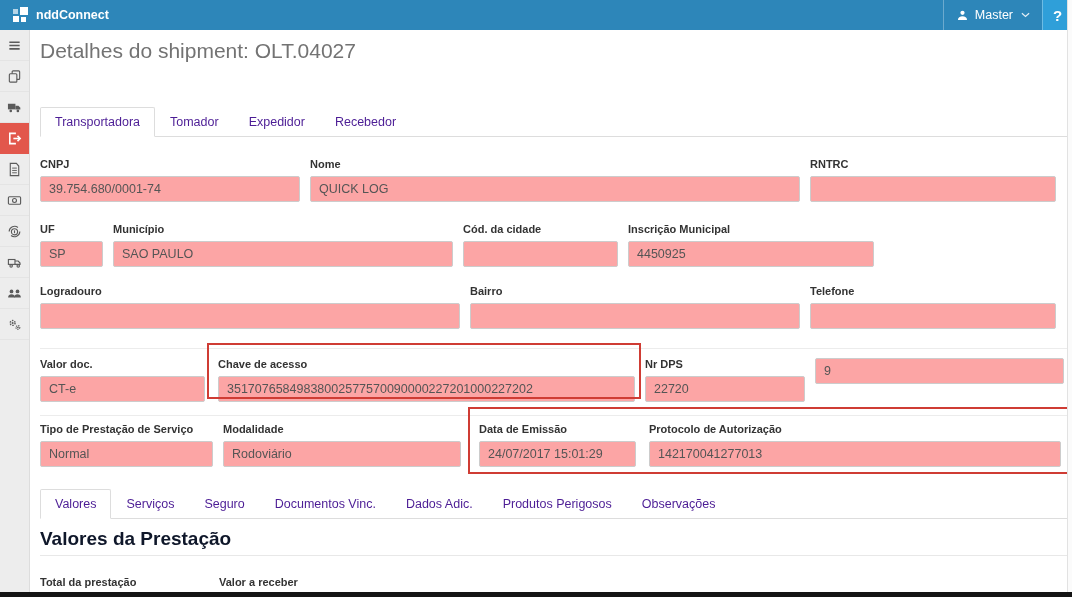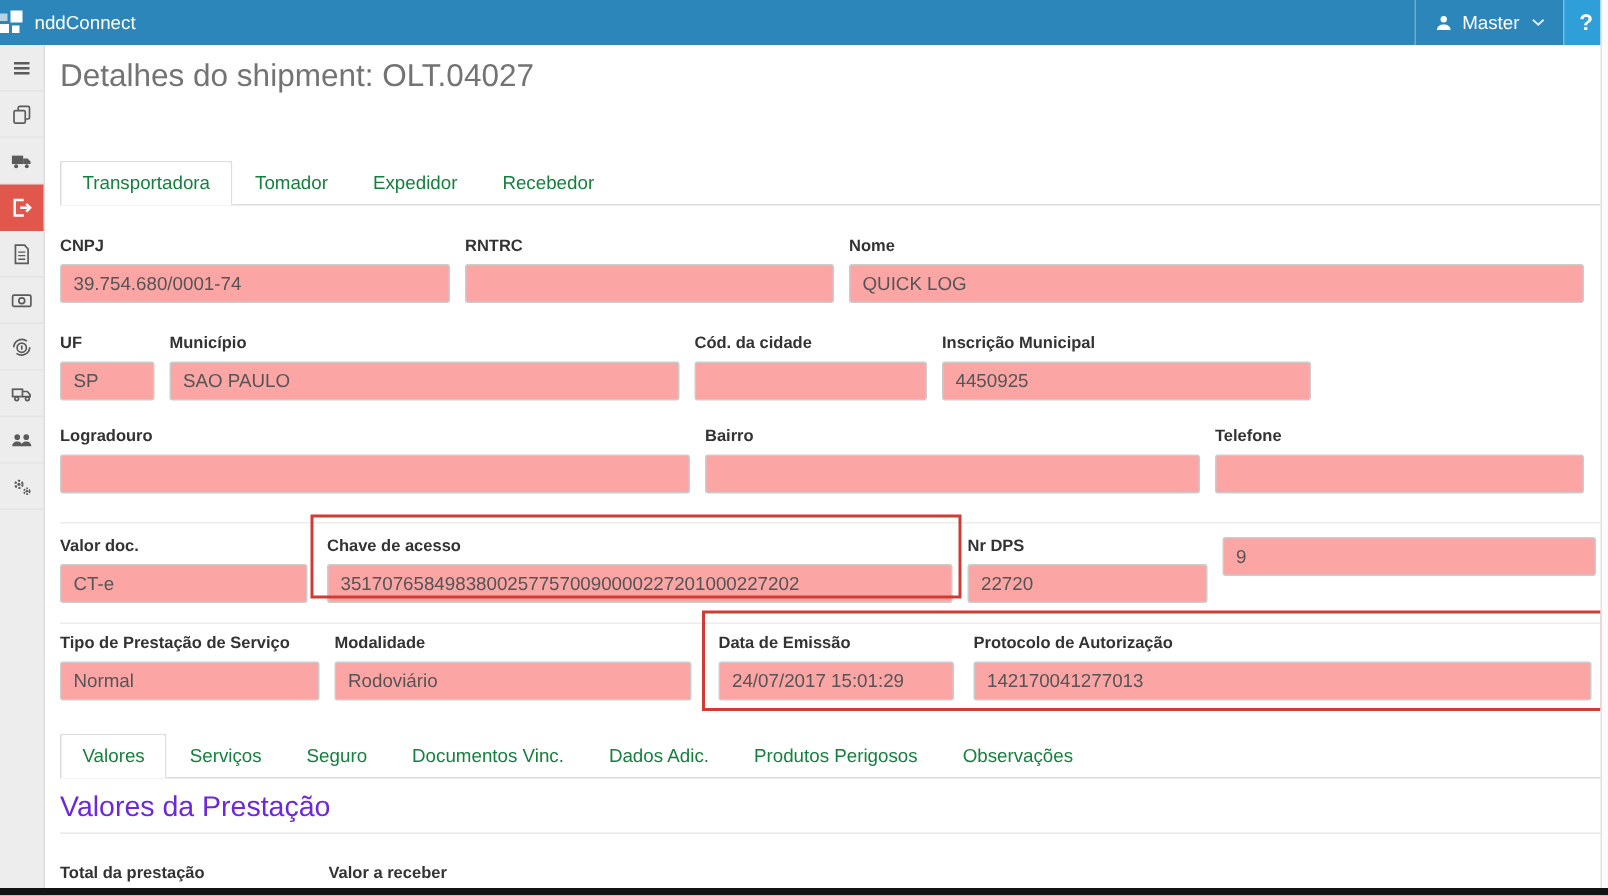--- a/index.html
+++ b/index.html
@@ -4,21 +4,21 @@
 <style>
   * { box-sizing: border-box; }
   html,body { margin:0; padding:0; }
   body {
     width:1072px; height:597px; overflow:hidden; position:relative;
     font-family:"Liberation Sans", sans-serif; background:#fff; color:#333;
   }
   
   .header { position:absolute; top:0; left:0; right:0; height:30px; background:#2d86b9; color:#fff;
             display:flex; align-items:center; z-index:8; }
-  .brand { display:flex; align-items:center; gap:6px; padding-left:0; font-weight:normal; font-size:12.5px; }
+  .brand { display:flex; align-items:center; gap:6px; padding-left:13px; font-weight:bold; font-size:12.5px; }
   .logo { width:17px; height:17px; position:relative; flex:0 0 auto; }
   .logo i { position:absolute; background:#fff; display:block; }
   .logo .s1 { left:0; top:2px; width:5px; height:5px; background:rgba(255,255,255,.65); }
   .logo .s2 { left:7px; top:0; width:8px; height:8px; }
   .logo .s3 { left:0; top:9px; width:6px; height:6px; }
   .logo .s4 { left:8px; top:10px; width:5px; height:5px; }
   .header-right { margin-left:auto; display:flex; height:100%; }
   .user-btn { display:flex; align-items:center; gap:6px; padding:0 12px; font-size:12.5px; cursor:pointer;
               border-left:1px solid rgba(255,255,255,.3);justify-content:flex-end; }
   .help-btn { width:30px; height:100%; background:#2f9fd9; display:flex; align-items:center; justify-content:center;
@@ -33,41 +33,41 @@
   .side-item { height:31px; display:flex; align-items:center; justify-content:center; color:#5b5b5b;
                border-bottom:1px solid #e4e4e4; cursor:pointer; }
   .side-item svg { width:15px; height:15px; display:block; }
   .side-item.active { background:#e2574c; color:#fff; border-color:#e2574c; }
   
   .main { position:absolute; left:30px; top:30px; right:0; bottom:0; padding-left:10px; background:#fff; }
   .page-title { margin:8px 0 0; font-size:21px; line-height:26px; font-weight:400; color:#737373; }
   
   .tabs { display:flex; border-bottom:1px solid #ddd; margin-top:43px; }
   .tabs.second { margin-top:22px; }
-  .tab { padding:7px 14px; font-size:12.5px; color:#15803d; margin-bottom:-1px; cursor:pointer;
+  .tab { padding:7px 14px; font-size:12.5px; color:#4c1d95; margin-bottom:-1px; cursor:pointer;
          border:1px solid transparent; border-radius:2px 2px 0 0; white-space:nowrap; }
   .tab.active { background:#fff; border-color:#ddd #ddd #fff; }
   
   .frow { display:flex; margin-top:21px; }
   .frow.tight { margin-top:18px; }
   .frow.bordered { margin-top:19px; border-top:1px solid #ececec; padding-top:9px; }
   .frow.bordered2 { margin-top:13px; border-top:1px solid #ececec; padding-top:7px; }
   .fgroup { margin-right:10px; flex:0 0 auto; }
   .fgroup label { display:block; font-size:11px; font-weight:bold; color:#333; margin-bottom:6px;
                   white-space:nowrap; overflow:hidden; }
   .fctl { height:26px; width:100%; border:1px solid #ccc; border-radius:2px; background:#fca5a5; color:#555;
           font-size:12.5px; padding:0 8px; font-family:inherit; }
   .w260{width:260px}.w490{width:490px}.w246{width:246px}.w173{width:173px}.w63{width:63px}
   .w340{width:340px}.w155{width:155px}.w420{width:420px}.w330{width:330px}.w165{width:165px}
   .w417{width:417px}.w160{width:160px}.w249{width:249px}.w238{width:238px}.w157{width:157px}
   .w412{width:412px}.w175{width:175px}
   .mr13{margin-right:13px}.mr18{margin-right:18px}.mr4{margin-right:4px}
   
   .section-head { margin-top:9px; border-bottom:1px solid #e8e8e8; padding-bottom:6px; }
-  .section-title { font-size:19px; line-height:21px; font-weight:400; color:#6d28d9; margin:0; }
+  .section-title { font-size:19px; line-height:21px; font-weight:700; color:#0f172a; margin:0; }
   
   .hl { position:absolute; border:2px solid #cf3c34; pointer-events:none; z-index:5; }
   #hl-chave { left:207px; top:343px; width:434px; height:56px; }
   #hl-emissao { left:468px; top:407px; width:601px; height:67px; }
   
   .bottom-bar { position:absolute; left:0; right:0; bottom:0; height:5px; background:#141414; z-index:10; }
 </style>
 </head>
 <body>
 
@@ -180,27 +180,27 @@
     <div class="tab">Tomador</div>
     <div class="tab">Expedidor</div>
     <div class="tab">Recebedor</div>
   </div>
 
   <div class="frow">
     <div class="fgroup w260">
       <label>CNPJ</label>
       <input class="fctl" readonly="" value="39.754.680/0001-74" style="">
     </div>
-    <div class="fgroup w246">
-      <label>RNTRC</label>
-      <input class="fctl" readonly="" value="" style="">
-    </div>
     <div class="fgroup w490">
       <label>Nome</label>
       <input class="fctl" readonly="" value="QUICK LOG" style="">
+    </div>
+    <div class="fgroup w246">
+      <label>RNTRC</label>
+      <input class="fctl" readonly="" value="" style="">
     </div>
   </div>
 
   <div class="frow">
     <div class="fgroup w63">
       <label>UF</label>
       <input class="fctl" readonly="" value="SP" style="">
     </div>
     <div class="fgroup w340">
       <label>Município</label>

